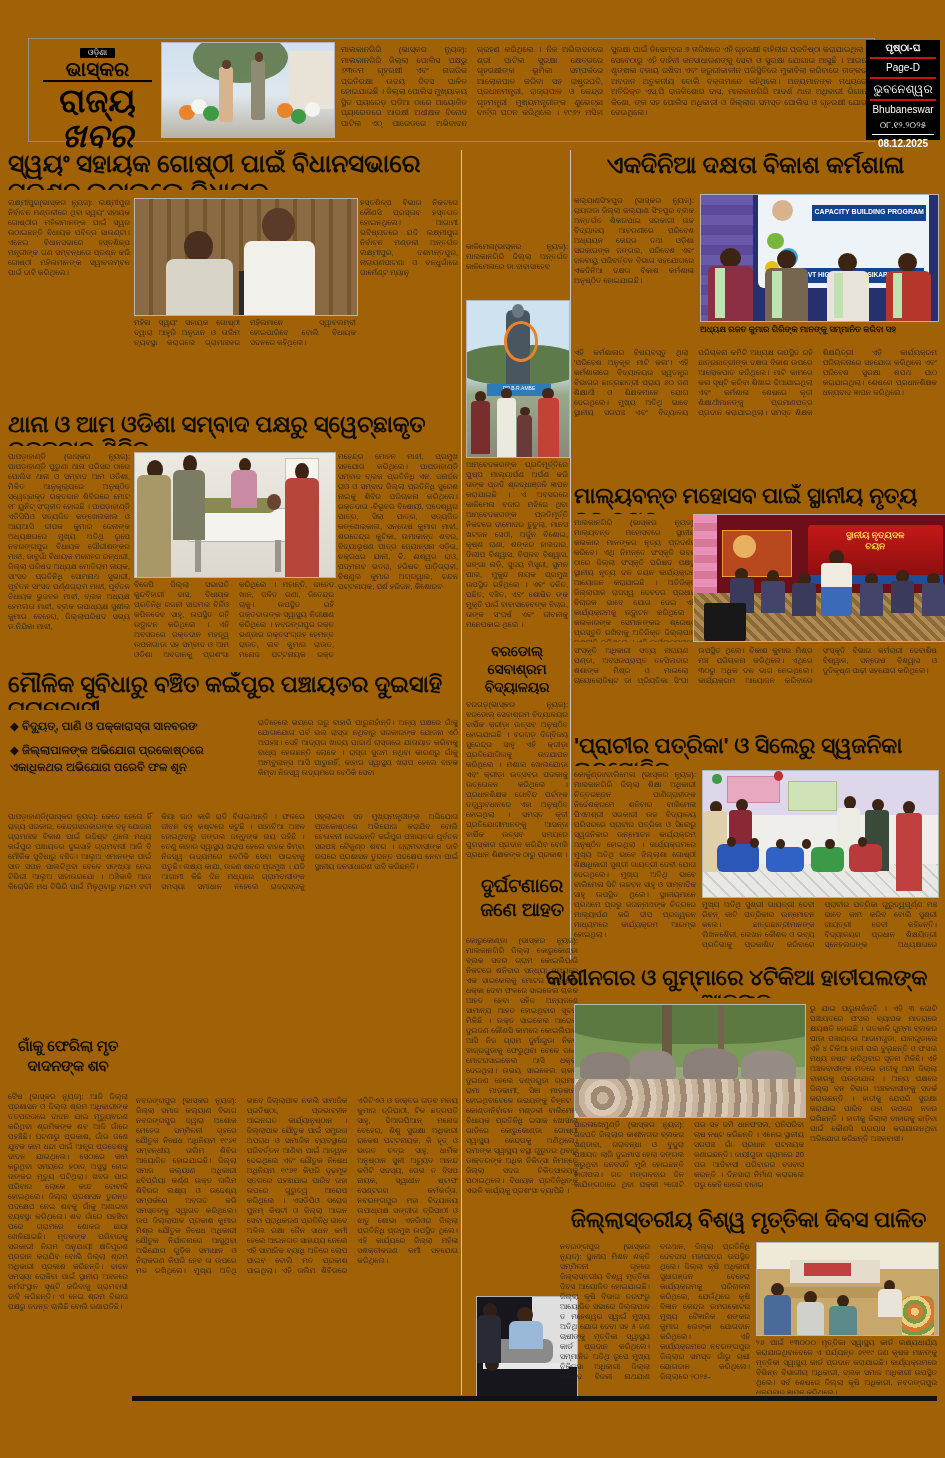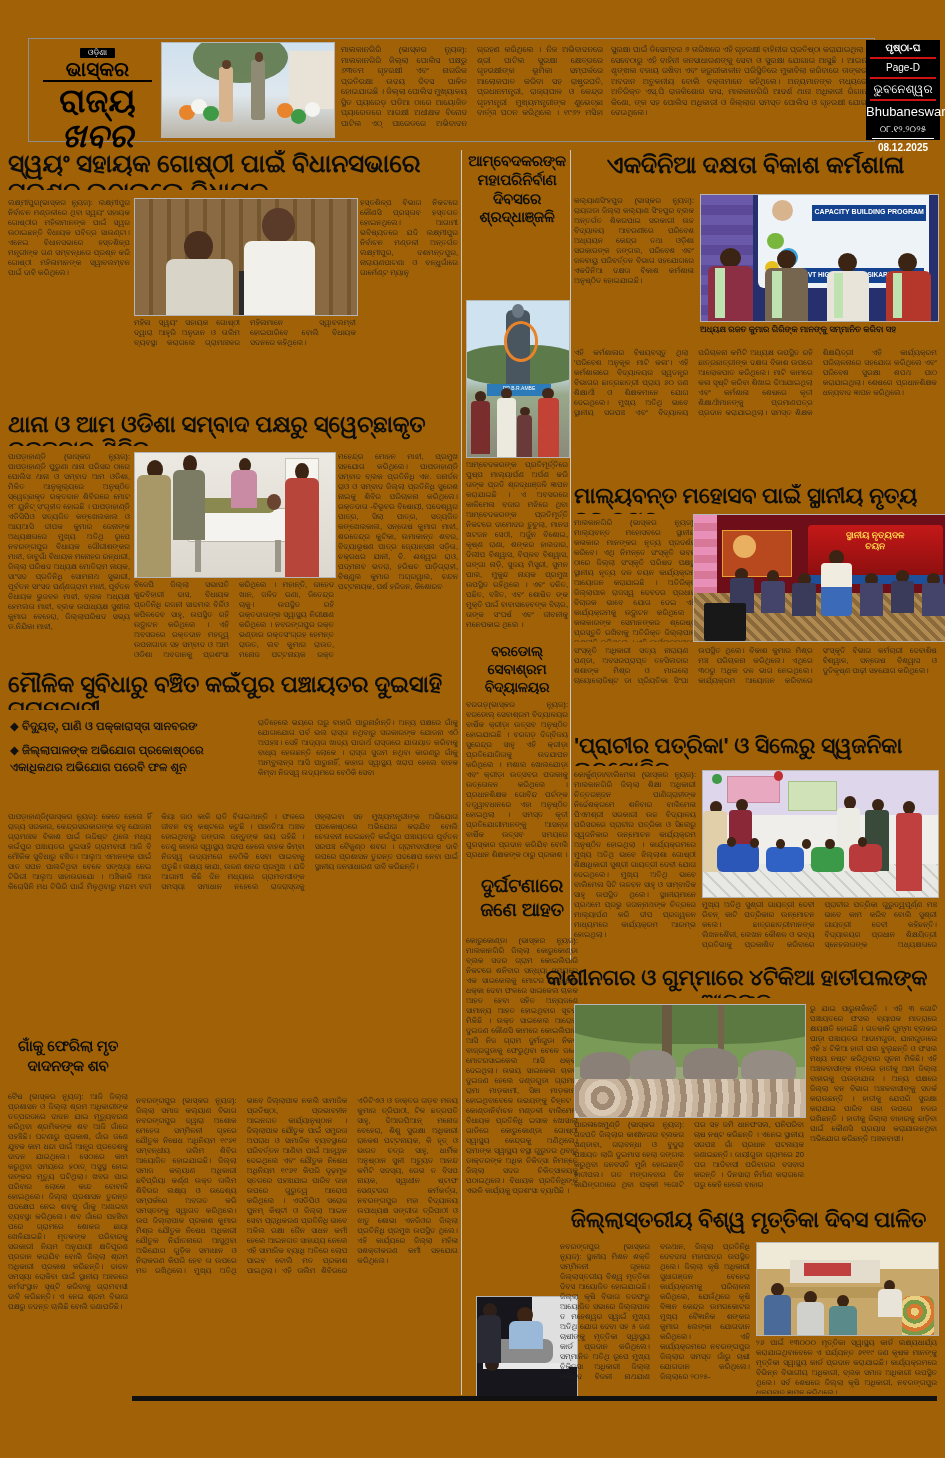--- a/index.html
+++ b/index.html
@@ -58,21 +58,21 @@
     <div class="abs body-txt" style="left:582px;top:6px;width:256px;height:90px;font-size:8px;">ସୁରକ୍ଷା ପାଇଁ ଡିସେମ୍ବର ୬ ତାରିଖରେ ଏହି ଗୃହରକ୍ଷୀ ବାହିନୀର ପ୍ରତିଷ୍ଠା କରାଯାଇଥିଲା। ସେବେଠାରୁ ଏହି ବାହିନୀ ଜନସାଧାରଣଙ୍କୁ ସେବା ଓ ସୁରକ୍ଷା ଯୋଗାଇ ଆସୁଛି । ଆଇନ ଶୃଙ୍ଖଳା ବଜାୟ ରଖିବା ଏବଂ ଜରୁରୀକାଳୀନ ପରିସ୍ଥିତିରେ ମୁକାବିଲା କରିବାରେ ତାଙ୍କର ଅବଦାନ ଅତୁଳନୀୟ ବୋଲି ବକ୍ତାମାନେ କହିଥିଲେ। ଅନ୍ୟମାନଙ୍କ ମଧ୍ୟରେ ଅତିରିକ୍ତ ଏସ୍.ପି ରାଜକିଶୋର ଦାସ, ମାଲକାନଗିରି ଆଦର୍ଶ ଥାନା ଅଧିକାରୀ ରିଗାନ କିଶୋ, ଙ୍କ ସହ ପୋଲିସ ଅଧିକାରୀ ଓ ଜିଲ୍ଲାର ସମସ୍ତ ପୋଲିସ ଓ ଗୃହରକ୍ଷୀ ଯୋଗ ଦେଇଥିଲେ।</div>
   </div>
 
   <div class="abs pagebox" style="left:866px;top:40px;width:74px;height:100px;">
     <div class="row" style="font-weight:700;">ପୃଷ୍ଠା-ଘ</div>
     <div class="sep"></div>
     <div class="row">Page-D</div>
     <div class="sep"></div>
     <div class="row" style="font-size:12px;">ଭୁବନେଶ୍ୱର</div>
     <div class="sep"></div>
-    <div class="row" style="font-size:13px;text-align:center;">Bhubaneswar</div>
+    <div class="row" style="font-size:10px;text-align:center;">Bhubaneswar</div>
     <div class="row" style="font-size:9px;">୦୮.୧୨.୨୦୨୫</div>
     <div class="sepw"></div>
     <div class="row" style="font-weight:700;">08.12.2025</div>
   </div>
 
   <div class="vrule" style="left:461px;top:150px;height:1245px;"></div>
   <div class="vrule" style="left:570px;top:150px;height:810px;"></div>
 
   <div class="abs" style="left:8px;top:150px;width:450px;height:262px;">
     <div class="hl" style="font-size:25px;width:100%;height:40px;">ସ୍ୱୟଂ ସହାୟକ ଗୋଷ୍ଠୀ ପାଇଁ ବିଧାନସଭାରେ ପ୍ରଶ୍ନ ଉଠାଇଲେ ବିଧାୟକ</div>
@@ -82,21 +82,21 @@
       <div class="ph" style="left:49%;top:36%;width:32%;height:64%;background:#f2f0ea;border-radius:8px 8px 0 0;"></div>
       <div class="head" style="left:22%;top:28%;width:13%;height:26%;background:#4a2e1e;"></div>
       <div class="ph" style="left:14%;top:52%;width:30%;height:48%;background:#d9d4c8;border-radius:8px 8px 0 0;"></div>
       <div class="ph" style="left:47%;top:62%;width:2%;height:38%;background:#2a2a2a;"></div>
     </div>
     <div class="abs body-txt cols2" style="left:126px;top:168px;width:222px;height:58px;">ମହିଳା ସ୍ୱୟଂ ସହାୟକ ଗୋଷ୍ଠୀ ଦ୍ୱାରା ଆହୁରି ଅନୁଦାନ ଓ ତାଲିମ ବ୍ୟବସ୍ଥା କରାଗଲେ ଗ୍ରାମାଞ୍ଚଳର ମହିଳାମାନେ ସ୍ୱାବଲମ୍ବୀ ହୋଇପାରିବେ ବୋଲି ବିଧାୟକ ସଦନରେ କହିଥିଲେ।</div>
     <div class="abs body-txt" style="left:352px;top:48px;width:98px;height:178px;">ହସ୍ତଶିଳ୍ପ ବିଭାଗ ନିକଟରେ କୌଣସି ପ୍ରସ୍ତାବ ହସ୍ତଗତ ହୋଇନଥିଲେ। ଆଗାମୀ ଭବିଷ୍ୟତରେ ଯଦି ଲକ୍ଷ୍ମୀପୁର ନିର୍ବାଚନ ମଣ୍ଡଳୀ ଅନ୍ତର୍ଗତ ଲକ୍ଷ୍ମୀପୁର, ଦଶମନ୍ତପୁର, ନାରାୟଣପାଟଣା ଓ ବନ୍ଧୁଗାଁରେ ଗାର୍ମେଣ୍ଟ ମ୍ୟାନୁ</div>
   </div>
 
   <div class="abs" style="left:466px;top:152px;width:102px;height:486px;">
-    <div class="hl center" style="font-size:15px;height:86px;line-height:1.25;">ଆମ୍ବେଦକରଙ୍କ ମହାପରିନିର୍ବାଣ ଦିବସରେ ଶ୍ରଦ୍ଧାଞ୍ଜଳି</div>
+    <div class="abs body-txt" style="left:0;top:90px;width:102px;height:56px;">କାଳିମେଳା(ଭାସ୍କର ନ୍ୟୁଜ): ମାଲକାନଗିରି ଜିଲ୍ଲା ଅନ୍ତର୍ଗତ କାଳିମେଳାରେ ଡା.ବାବାସାହେବ</div>
     <div class="photo" style="left:0;top:148px;width:102px;height:156px;background:linear-gradient(#cfe2f0 0%,#cfe2f0 45%,#98a88a 60%,#8a8a78 100%);">
       <div class="ph" style="left:-8%;top:28%;width:120%;height:26%;background:#5d7a4b;border-radius:40%;"></div>
       <div class="ph" style="left:38%;top:6%;width:24%;height:48%;background:#49565f;border-radius:6px 6px 2px 2px;"></div>
       <div class="head" style="left:44%;top:2%;width:12%;height:9%;background:#6a7884;"></div>
       <div class="ph" style="left:36%;top:13%;width:28%;height:22%;border:3px solid #e8832a;border-radius:50%;background:transparent;"></div>
       <div class="ph" style="left:20%;top:53%;width:62%;height:8%;background:#2d7ab8;color:#fff;font-size:5px;text-align:center;line-height:1.6;overflow:hidden;">DR.B.R.AMBE</div>
       <div class="head" style="left:8%;top:58%;width:11%;height:7%;background:#42281a;"></div>
       <div class="ph" style="left:4%;top:64%;width:19%;height:34%;background:#7a2d2d;border-radius:4px 4px 0 0;"></div>
       <div class="head" style="left:33%;top:56%;width:11%;height:7%;background:#42281a;"></div>
       <div class="ph" style="left:29%;top:62%;width:19%;height:38%;background:#eceadf;border-radius:4px 4px 0 0;"></div>

